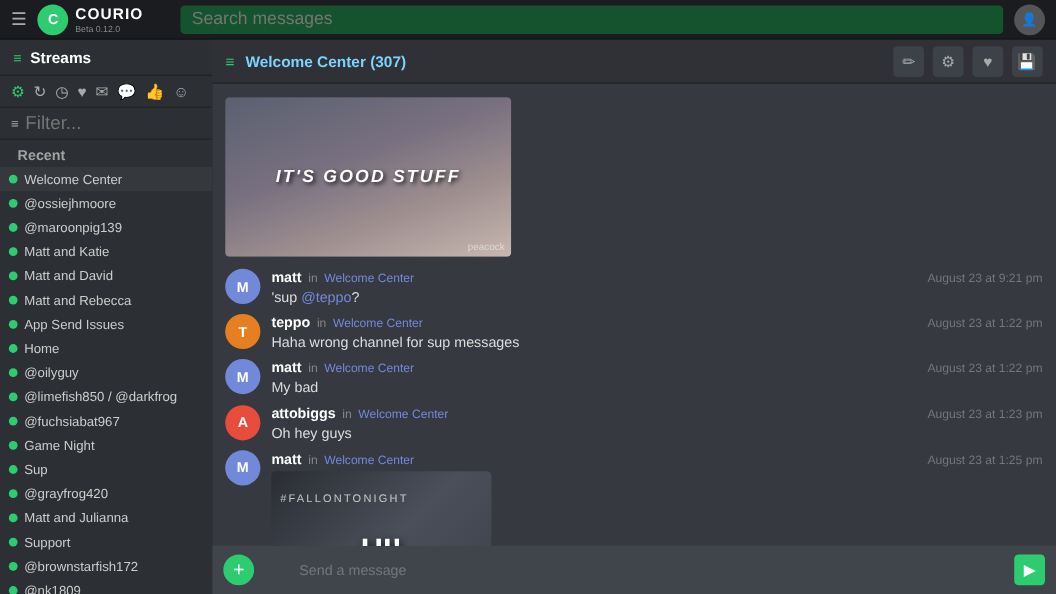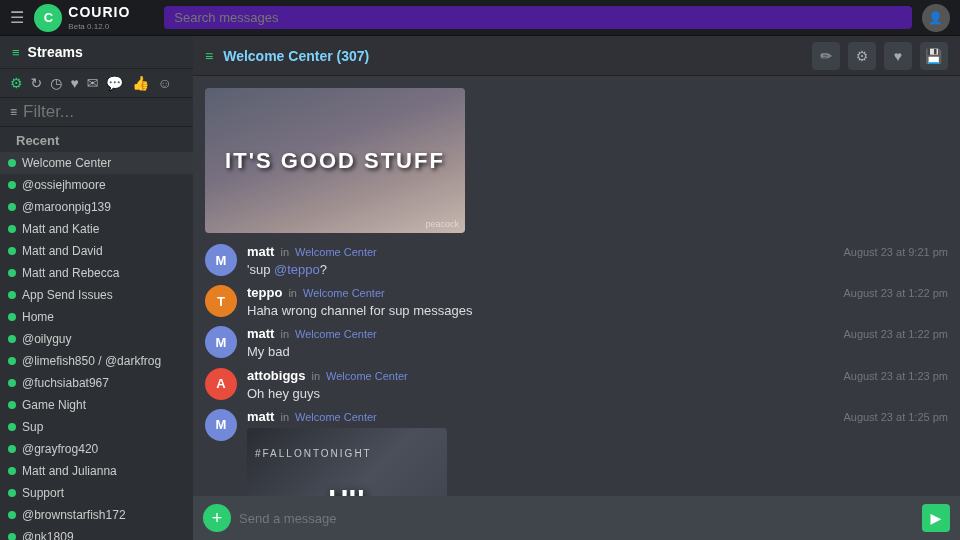--- a/index.html
+++ b/index.html
@@ -44,26 +44,26 @@
       font-size: 14px;
       letter-spacing: 1px;
     }
     .topbar-logo-version {
       font-size: 8px;
       color: #888;
       margin-top: 2px;
     }
     .topbar-search {
       flex: 1;
-      background: #4c1d95;
+      background: #14532d;
       border: none;
       border-radius: 4px;
       padding: 4px 10px;
       color: #aaa;
-      font-size: 13px;
+      font-size: 16px;
       outline: none;
     }
     .topbar-avatar {
       width: 28px; height: 28px;
       background: #555;
       border-radius: 50%;
       overflow: hidden;
       display: flex; align-items: center; justify-content: center;
       font-size: 12px; color: #fff;
     }
@@ -232,25 +232,26 @@
       background: linear-gradient(135deg, #3a3f47 0%, #555 100%);
       border-radius: 4px;
       display: flex;
       align-items: center;
       justify-content: center;
       position: relative;
       overflow: hidden;
     }
     .gif-text {
       color: #fff;
-      font-size: 22px;
+      font-size: 16px;
       font-weight: 900;
       text-transform: uppercase;
       text-shadow: 2px 2px 4px rgba(0,0,0,0.8);
       letter-spacing: 2px;
+      font-style: italic;
     }
     .gif-watermark {
       position: absolute;
       bottom: 4px;
       right: 6px;
       font-size: 9px;
       color: rgba(255,255,255,0.5);
     }
 
     
@@ -351,20 +352,21 @@
       cursor: pointer;
       flex-shrink: 0;
     }
     .message-input {
       flex: 1;
       background: transparent;
       border: none;
       color: #dcddde;
       font-size: 13px;
       outline: none;
+      margin-left: 33px;
     }
     .message-input::placeholder { color: #72767d; }
     .message-send {
       width: 28px; height: 28px;
       background: #2ecc71;
       border-radius: 4px;
       display: flex; align-items: center; justify-content: center;
       color: #fff;
       font-size: 14px;
       cursor: pointer;

